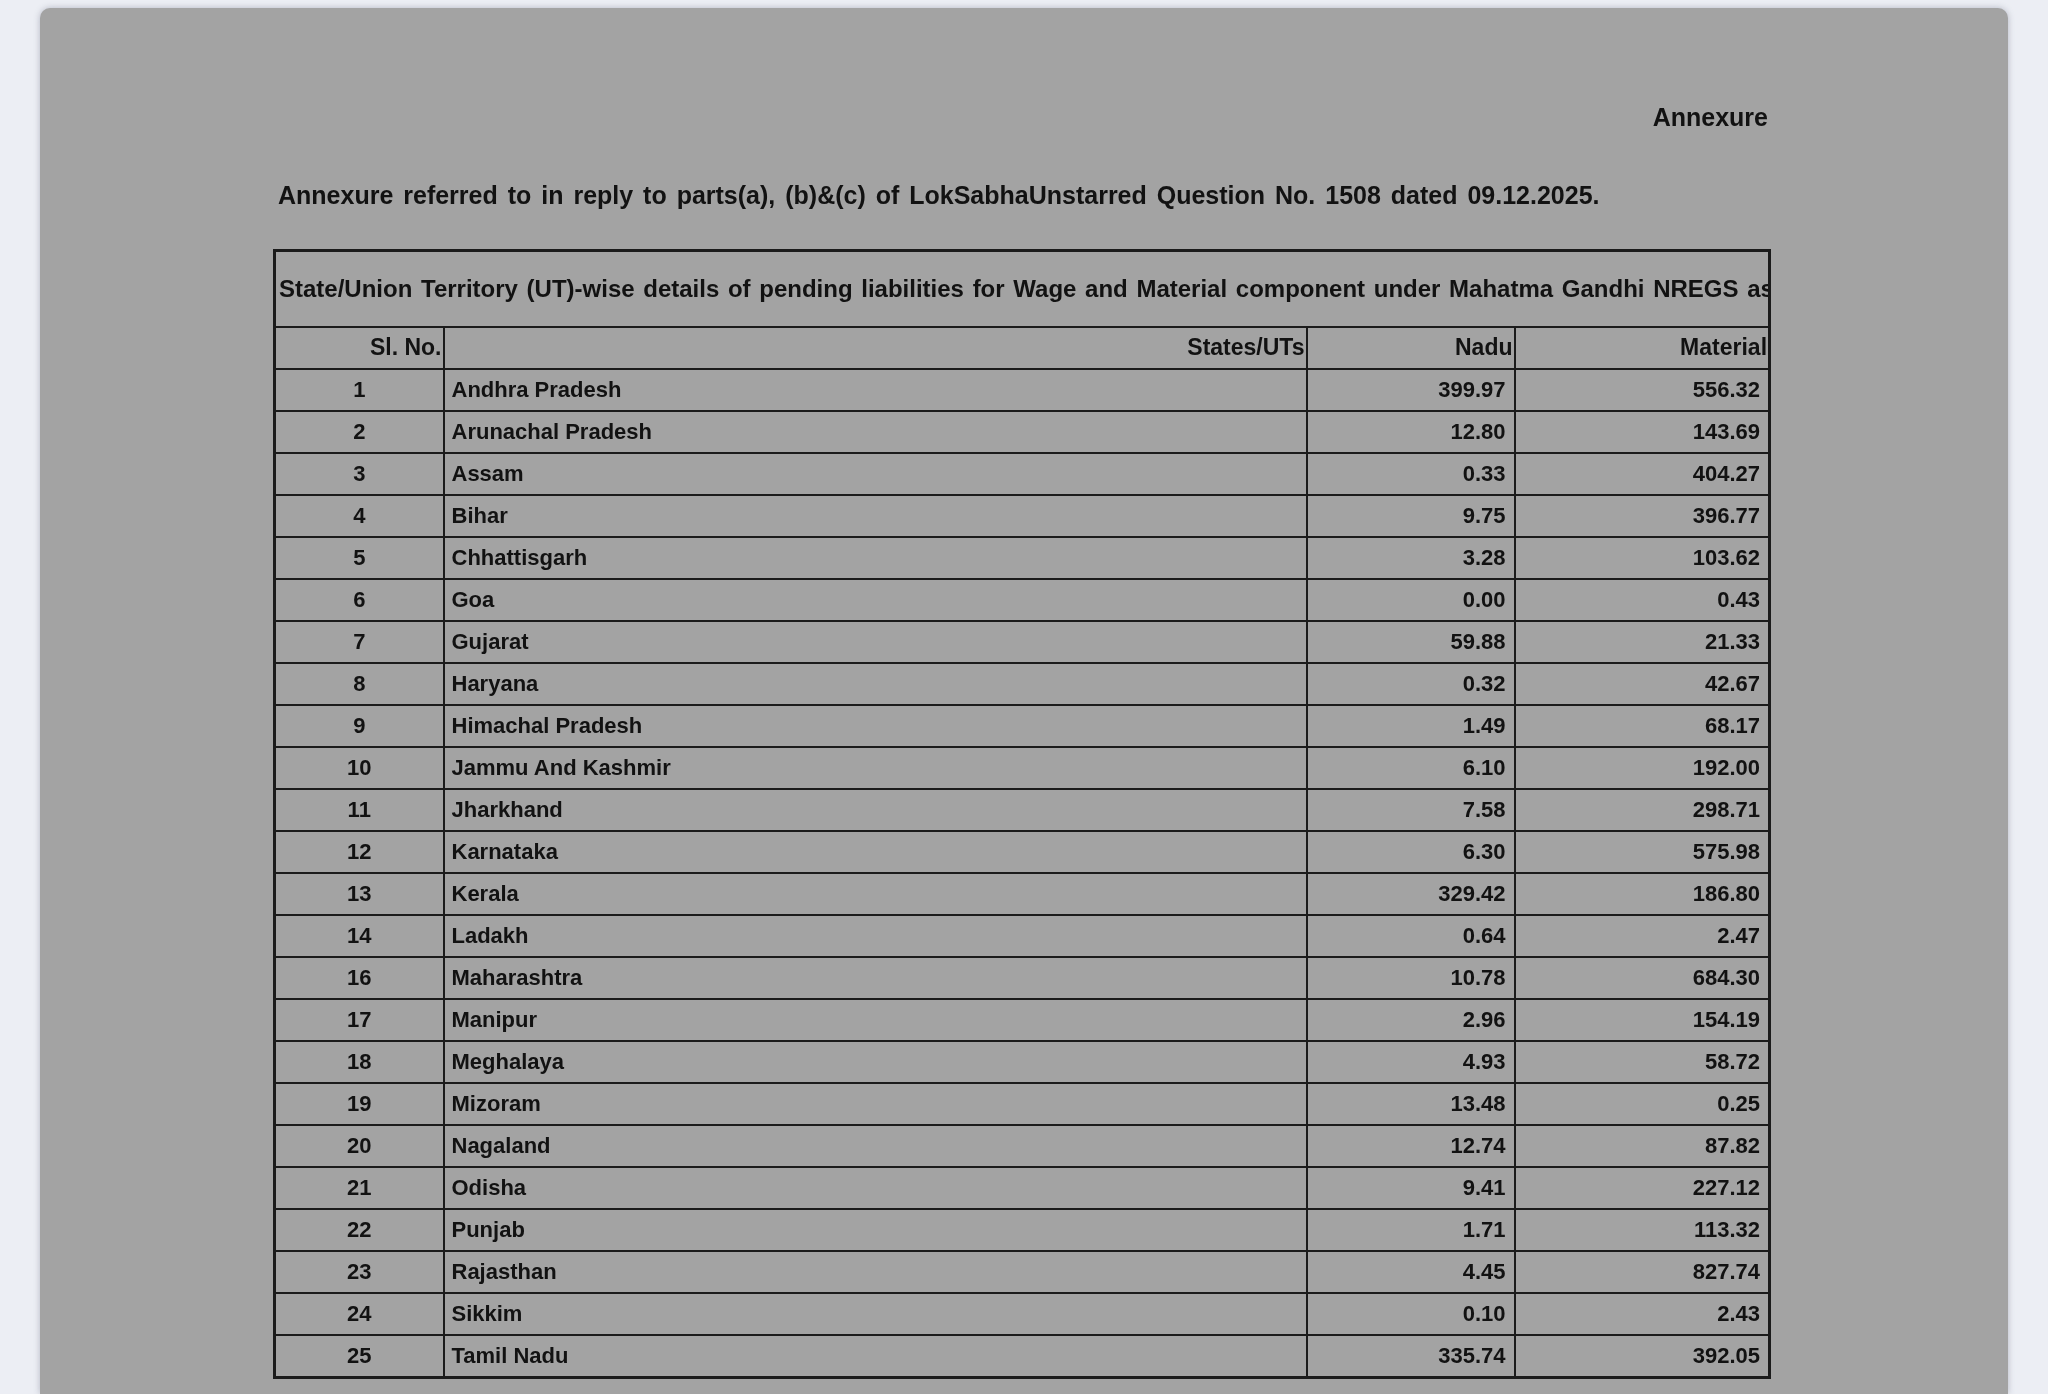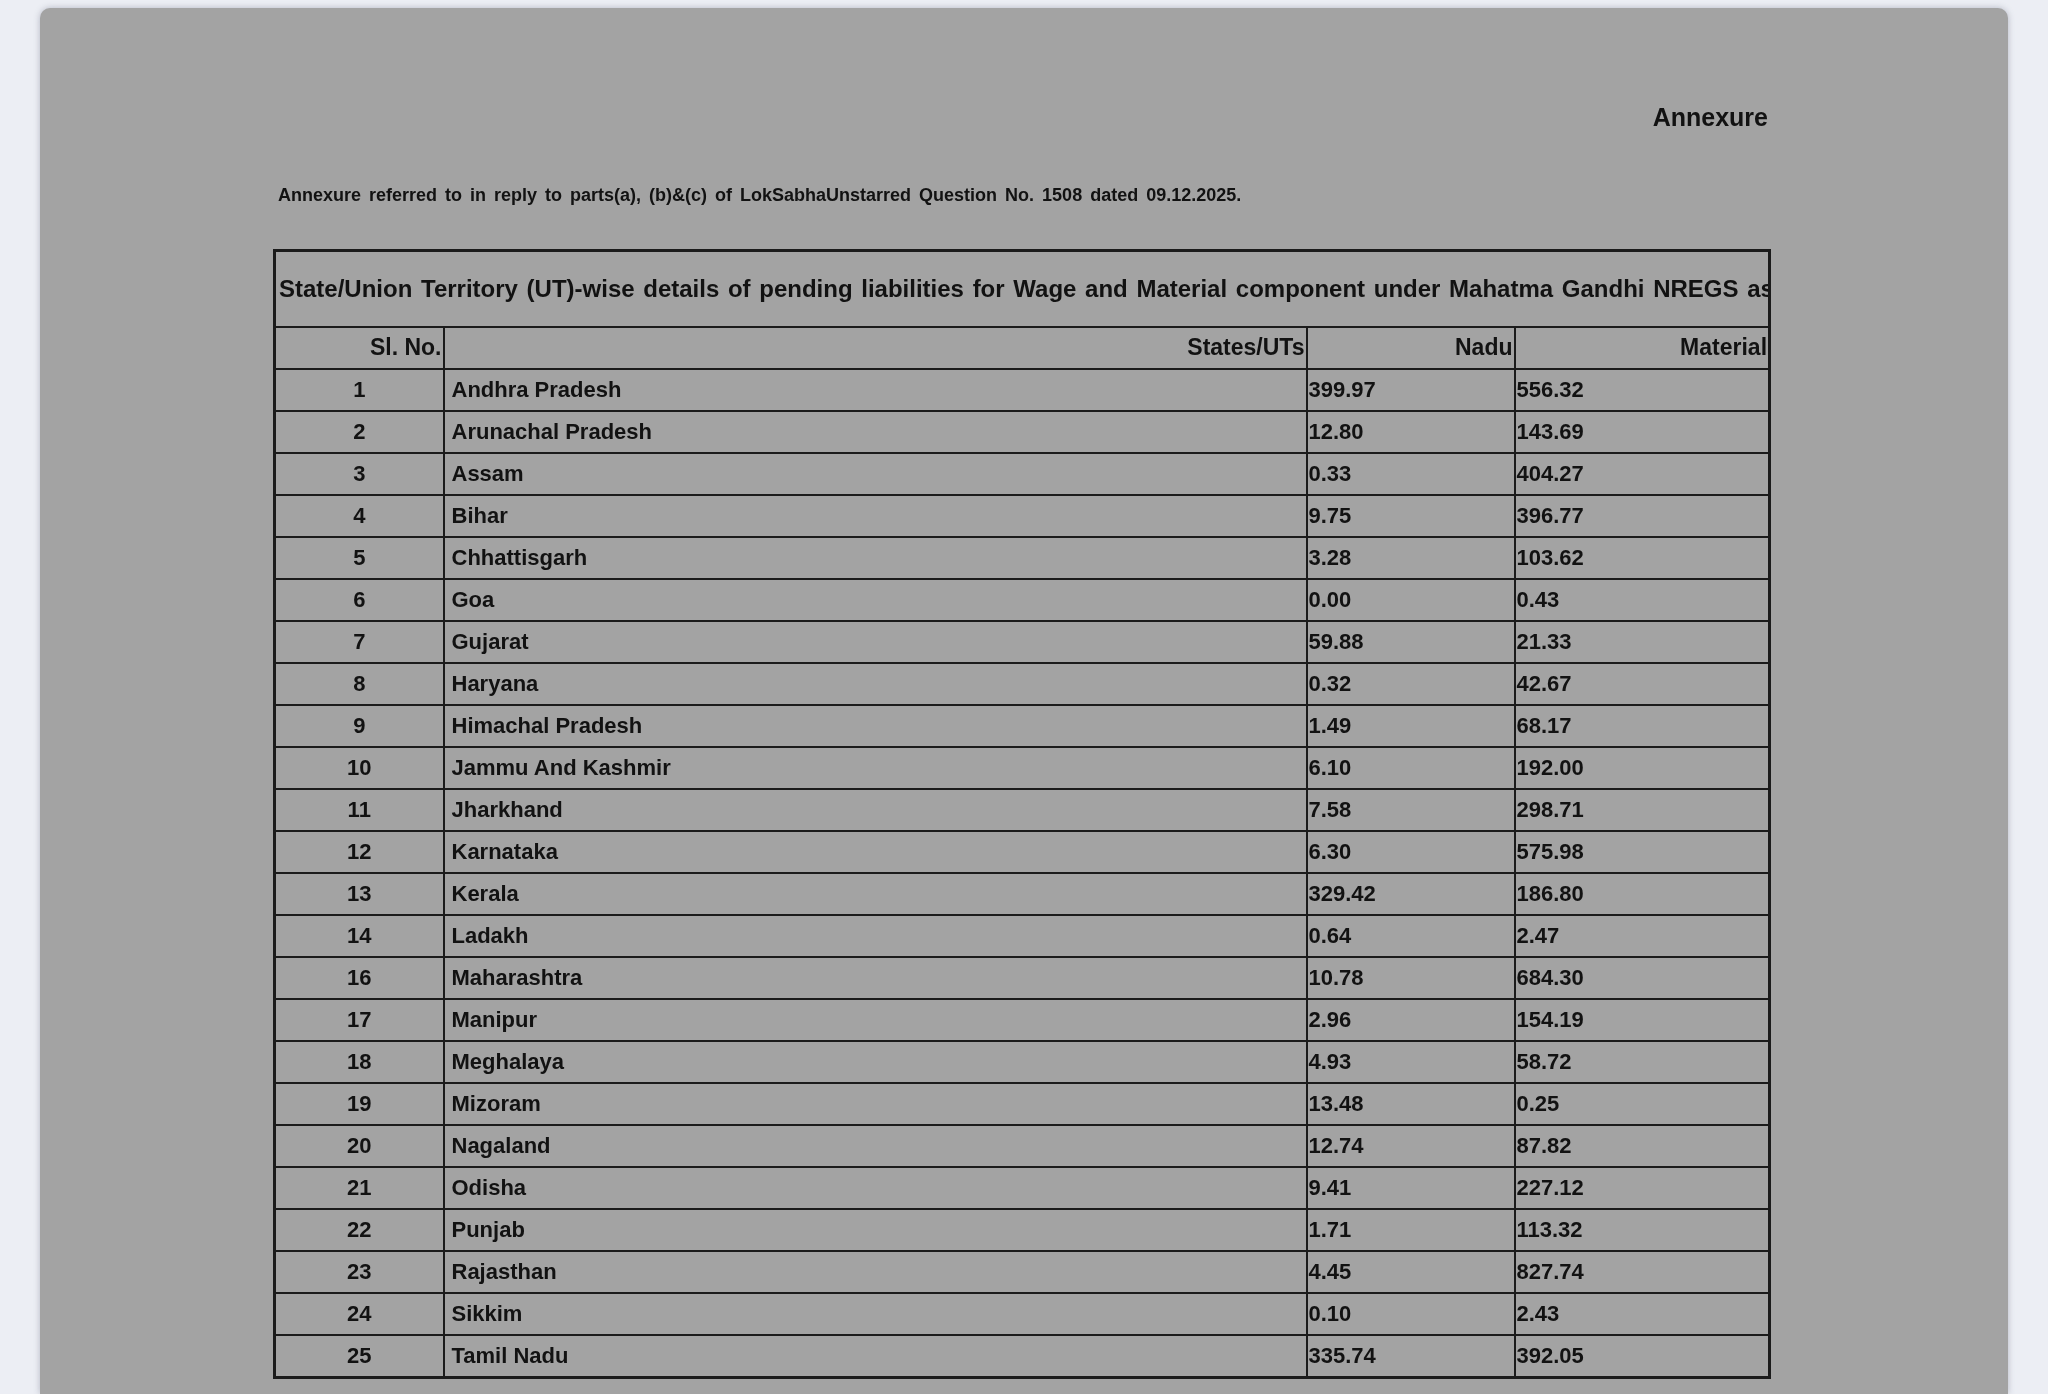--- a/index.html
+++ b/index.html
@@ -25,21 +25,21 @@
     text-align: right;
     font-weight: bold;
     font-size: 25px;
     line-height: 30px;
     color: #121212;
   }
   .intro {
     margin: 42px 240px 12px 238px;
     text-align: justify;
     font-weight: bold;
-    font-size: 18px;
+    font-size: 25px;
     line-height: 43px;
     word-spacing: 3px;
     color: #121212;
   }
   table.liab {
     margin: 32px 0 0 233px;
     width: 1495px;
     table-layout: fixed;
     border-collapse: collapse;
     border: 3px solid #1b1b1b;
@@ -62,21 +62,21 @@
     word-spacing: 2px;
   }
   tr.head-row th {
     height: 38px;
     text-align: right;
     font-size: 23px;
   }
   tr.data-row td { height: 38px; font-size: 22px; }
   td.c-sl    { text-align: center; }
   td.c-state { text-align: left;  padding-left: 7px; }
-  td.c-num   { text-align: left; padding-right: 8px; }
+  td.c-num   { text-align: right; padding-right: 8px; }
 </style>
 </head>
 <body>
 
 <div class="page">
 
   <div class="annexure-label">Annexure</div>
 
   <p class="intro">Annexure referred to in reply to parts(a), (b)&amp;(c) of LokSabhaUnstarred Question No. 1508 dated 09.12.2025.</p>
 

